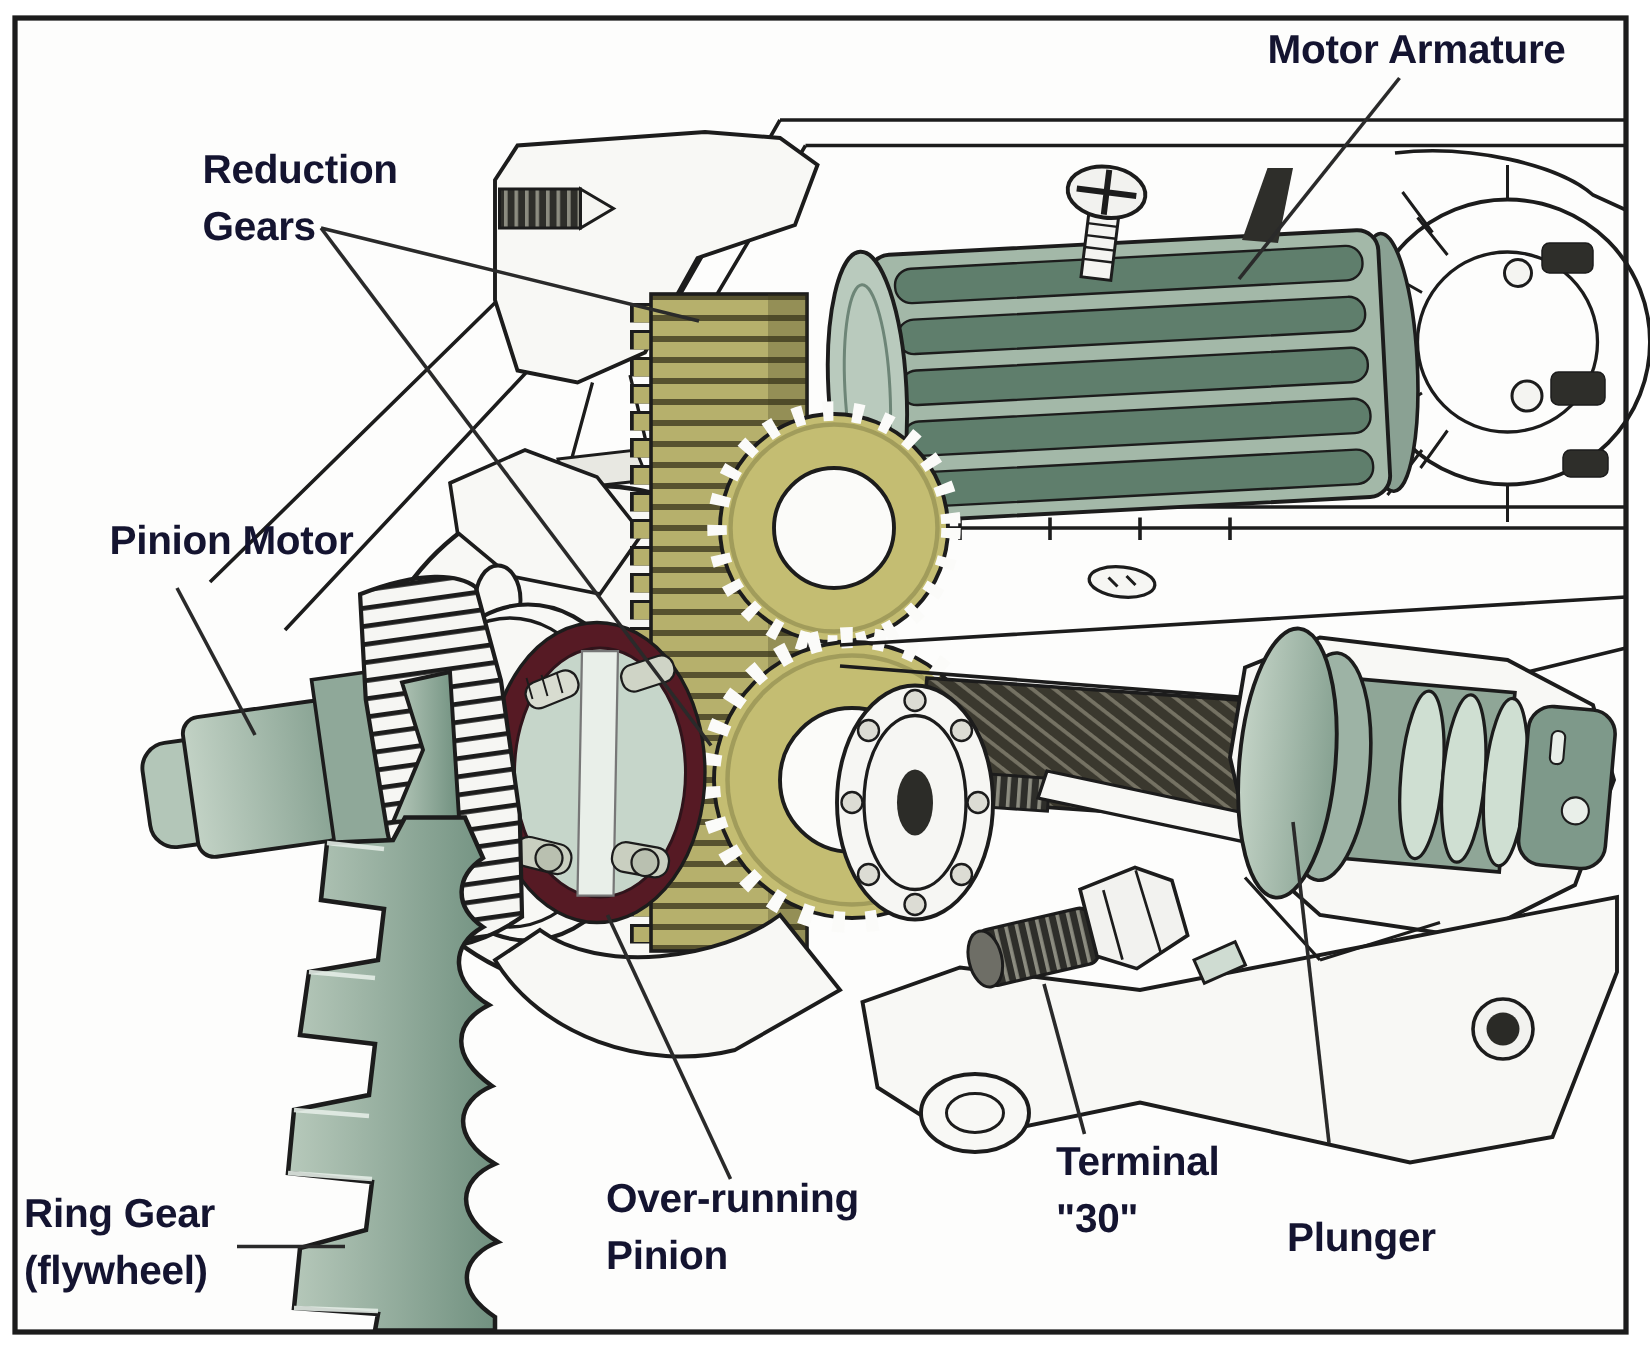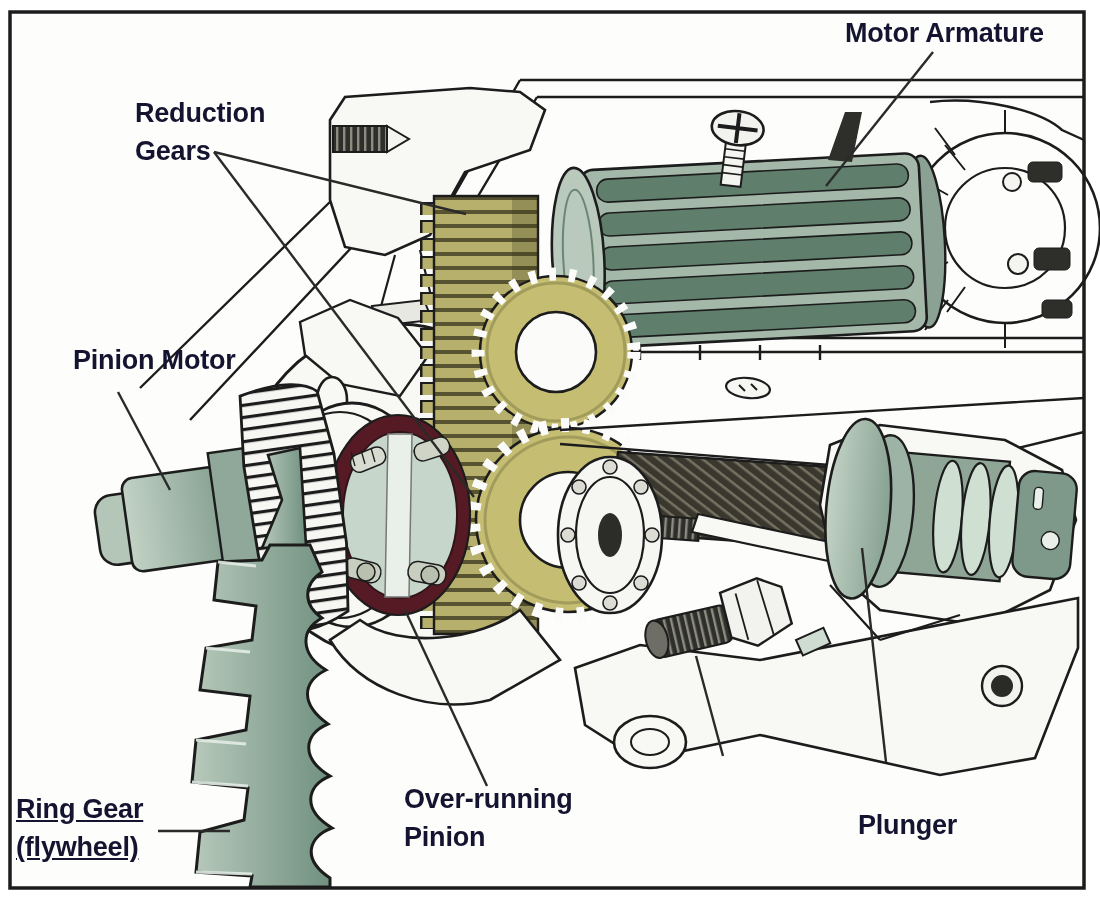--- a/index.html
+++ b/index.html
@@ -226,19 +226,21 @@
     <path d="M405,610 L487,786"></path>
     <path d="M696,656 L723,756"></path>
     <path d="M862,548 L886,762"></path>
   </g>
 </svg>
 
 <div class="lbl" style="left:845px;top:14px;">Motor Armature</div>
 <div class="lbl" style="left:107px;top:94px;margin-left:28px;">Reduction
 Gears</div>
 <div class="lbl" style="left:73px;top:341px;">Pinion Motor</div>
-<div class="lbl" style="left:16px;top:790px;text-decoration:underline;">Ring Gear
+<div class="lbl" style="left:16px;top:790px;">Ring Gear
 (flywheel)</div>
 <div class="lbl" style="left:404px;top:780px;">Over-running
 Pinion</div>
+<div class="lbl" style="left:704px;top:755px;">Terminal
+"30"</div>
 <div class="lbl" style="left:858px;top:762px;margin-top:44px;">Plunger</div>
 
 </div>
 
 </body></html>

